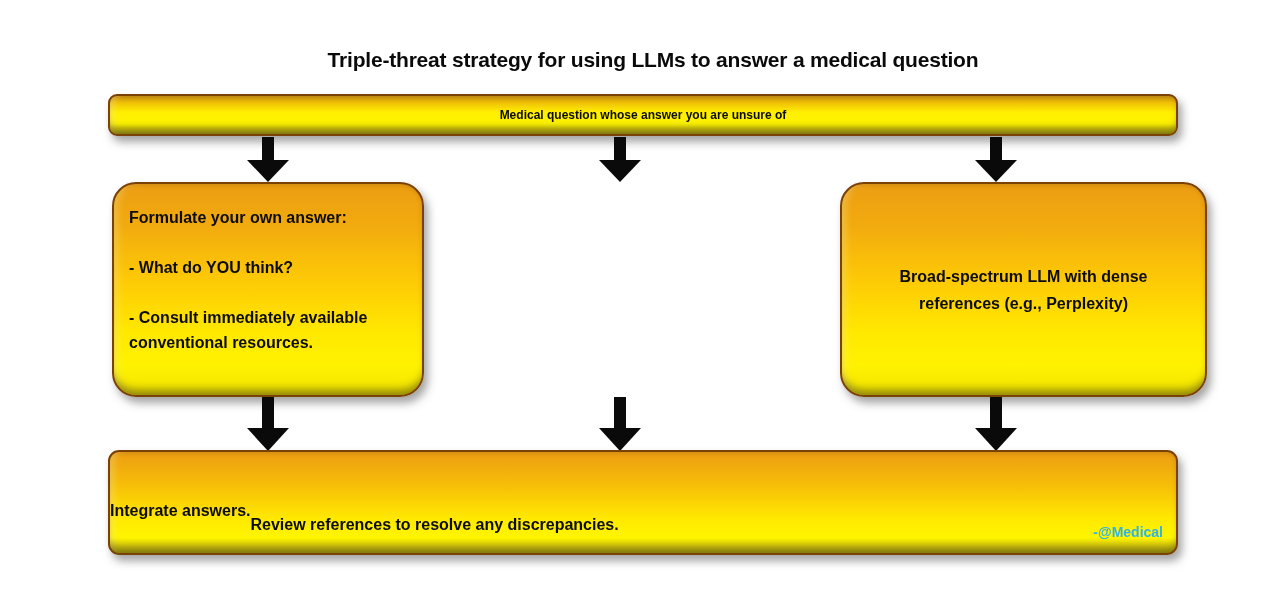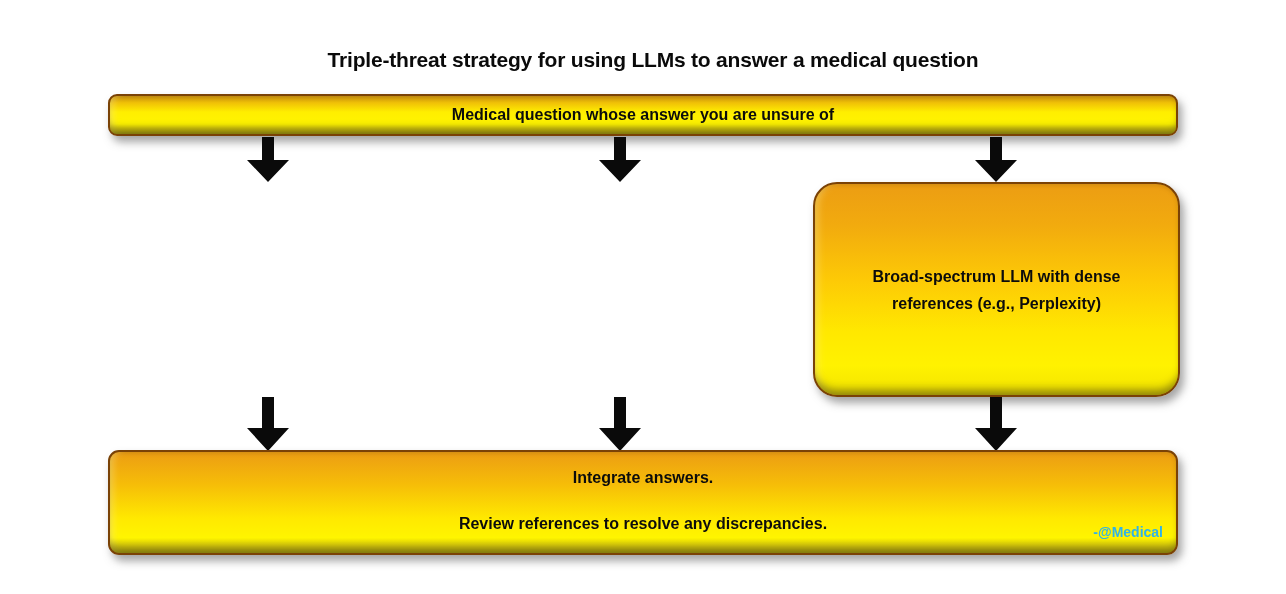--- a/index.html
+++ b/index.html
@@ -41,40 +41,40 @@
   }
   .bar-top {
     left: 108px; top: 94px;
     width: 1070px; height: 42px;
     border-radius: 9px;
     background: linear-gradient(180deg,
       #c9920e 0%, #f0c107 18%, #ffee00 42%,
       #fff500 74%, #cdbf10 92%, #8f8c12 100%);
     display: flex; align-items: center; justify-content: center;
   }
-  .bar-top .bar-label { font-size: 16px; }
+  .bar-top .bar-label { font-size: 12px; }
   .branch-box {
     top: 182px; height: 215px;
     border-radius: 24px;
     display: flex; flex-direction: column;
   }
   .box-formulate { left: 112px; width: 312px; padding: 21px 28px 0 15px; }
   .box-formulate .para { font-size: 16px; line-height: 25px; margin-bottom: 25px; text-align: left; }
   .box-centered { justify-content: center; align-items: center; text-align: center; }
   .box-narrow { left: 462px; width: 315px; padding: 0 38px; }
-  .box-broad  { left: 813px; width: 367px; padding: 0 44px; }
+  .box-broad  { left: 840px; width: 367px; padding: 0 44px; }
   .box-centered .para { font-size: 16px; line-height: 27px; }
   .bar-bottom {
     left: 108px; top: 450px;
     width: 1070px; height: 105px;
     border-radius: 11px;
     background: linear-gradient(180deg,
       #ec9d13 0%, #f6bd08 32%, #ffe900 66%,
       #fff500 85%, #cdbf10 96%, #9a9412 100%);
-    display: flex; flex-direction: column; align-items: center;
+    display: flex; flex-direction: row; align-items: center;
     padding: 17px 0 0 0;
   }
   .bar-bottom .line { font-size: 16px; }
   .bar-bottom .line + .line { margin-top: 28px; }
   .credit {
     position: absolute;
     right: 13px; bottom: 13px;
     font-size: 14px;
     color: #2fb3e8;
   }
@@ -106,20 +106,25 @@
     <svg viewBox="0 0 44 45" preserveAspectRatio="none">
         <path d="M16 0 H28 V23 H43 L22 45 L1 23 H16 Z" fill="#0a0a0a"></path>
       </svg>
   </div>
   <div class="down-arrow arrow-r1 ax-3">
     <svg viewBox="0 0 44 45" preserveAspectRatio="none">
         <path d="M16 0 H28 V23 H43 L22 45 L1 23 H16 Z" fill="#0a0a0a"></path>
       </svg>
   </div>
 
+  <div class="gbox branch-box box-formulate">
+    <div class="para">Formulate your own answer:</div>
+    <div class="para">- What do YOU think?</div>
+    <div class="para">- Consult immediately available conventional resources.</div>
+  </div>
 
 
   <div class="gbox branch-box box-centered box-broad">
     <div class="para">Broad-spectrum LLM with dense references (e.g., Perplexity)</div>
   </div>
 
   <div class="down-arrow arrow-r2 ax-1">
     <svg viewBox="0 0 44 54" preserveAspectRatio="none">
         <path d="M16 0 H28 V31 H43 L22 54 L1 31 H16 Z" fill="#0a0a0a"></path>
       </svg>

